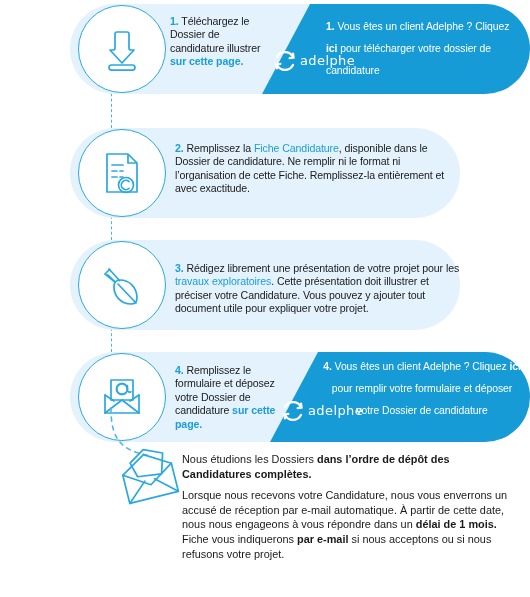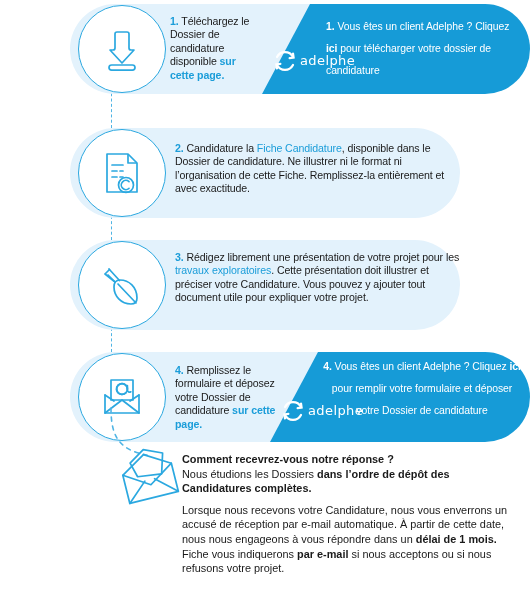--- a/index.html
+++ b/index.html
@@ -110,21 +110,21 @@
       <span>
         <svg width="52" height="52" viewBox="0 0 52 52" fill="none" stroke="#2BA8E0" stroke-width="1.7">
           <path d="M19 11 v14 a2 2 0 0 1-2 2 h-3 l12 13 12-13 h-3 a2 2 0 0 1-2-2 v-14 a2 2 0 0 0-2-2 h-10 a2 2 0 0 0-2 2z" stroke-linejoin="round"></path>
           <rect x="13" y="42" width="26" height="5.2" rx="2.6"></rect>
         </svg>
       </span>
     </div>
 
     <div class="txt" style="left:100px;top:11px;width:92px;">
       <span class="num">1.</span>
-      <b>Téléchargez</b><span> le Dossier de candidature disponible </span><span class="lk">sur cette page.</span>
+      <b>Téléchargez</b><span> le Dossier de candidature illustrer </span><span class="lk">sur cette page.</span>
     </div>
 
     <div class="logo" style="left:200px;top:44px;">
       <span>
         <svg width="30" height="26" viewBox="0 0 30 26" fill="none" stroke="#ffffff" stroke-width="2.2" stroke-linecap="round">
           <path d="M7 9 A9 9 0 0 1 23 9"></path>
           <path d="M23 5.5 L23.6 9.6 L19.6 10.1"></path>
           <path d="M23 17 A9 9 0 0 1 7 17"></path>
           <path d="M7 20.5 L6.4 16.4 L10.4 15.9"></path>
         </svg>
@@ -149,42 +149,42 @@
           <line x1="16" y1="24" x2="27" y2="24" stroke-linecap="round" stroke-dasharray="5 3"></line>
           <line x1="16" y1="30" x2="27" y2="30" stroke-linecap="round" stroke-dasharray="5 3"></line>
           <circle cx="30" cy="38" r="7.5"></circle>
           <path d="M33 34.6 a4.6 4.6 0 1 0 0 6.8" stroke-linecap="round"></path>
         </svg>
       </span>
     </div>
 
     <div class="txt" style="left:105px;top:14px;width:280px;">
       <span class="num">2.</span>
-      <b>Candidature la</b>
-      <span class="it">Fiche Candidature</span><span>, disponible dans le Dossier de candidature. </span><b>Ne illustrer ni le format ni l’organisation de cette Fiche.</b><span> Remplissez-la entièrement et avec exactitude.</span>
+      <b>Remplissez la</b>
+      <span class="it">Fiche Candidature</span><span>, disponible dans le Dossier de candidature. </span><b>Ne remplir ni le format ni l’organisation de cette Fiche.</b><span> Remplissez-la entièrement et avec exactitude.</span>
     </div>
   </div>
 
   <div class="step" style="top:240px;">
     <div class="panel full"></div>
 
     <div class="circ">
       <span>
         <svg width="52" height="52" viewBox="0 0 52 52" fill="none" stroke="#2BA8E0" stroke-width="1.7" stroke-linecap="round" stroke-linejoin="round">
           <path d="M24 21 C33 21 41 28 41 39 C41 43 39 45 35 45 C25 45 18 37 18 28 C18 24 20 21 24 21z"></path>
           <path d="M22 25 L40 44"></path>
           <path d="M23.5 21.5 L13 10"></path>
           <path d="M19 23 L9 15"></path>
           <path d="M13.5 10.5 L9.5 14.5"></path>
           <path d="M12 16 L18.5 22.5"></path>
         </svg>
       </span>
     </div>
 
-    <div class="txt" style="left:105px;top:11px;width:285px;">
+    <div class="txt" style="left:105px;top:22px;width:285px;">
       <span class="num">3.</span>
       <b>Rédigez</b><span> librement une </span><b>présentation de votre projet pour les </b><span class="it">travaux exploratoires</span><span>. Cette présentation doit illustrer et préciser votre Candidature. Vous pouvez y ajouter tout document utile pour expliquer votre projet.</span>
     </div>
   </div>
 
   <div class="step" style="top:352px;">
     <div class="panel half"></div>
 
     <div class="bubble" style="left:200px;width:260px;">
       <div class="slant"></div>
@@ -237,19 +237,18 @@
         <path d="M6 21 L31 6 L56 21 L56 50 L6 50z"></path>
         <path d="M6 21 L31 37 L56 21"></path>
         <path d="M6 50 L26 32"></path>
         <path d="M56 50 L36 32"></path>
         <path d="M16 11 L32 1 L50 9 L44 29 L20 26z"></path>
       </g>
     </svg>
   </span>
 
   <div class="bottom">
-    <span class="hd">Comment recevrez-vous notre réponse ?</span>
     <p><span>Nous étudions les Dossiers </span><b>dans l’ordre de dépôt des Candidatures complètes.</b></p>
     <div class="gap"></div>
     <p><span>Lorsque nous recevons votre Candidature, nous vous enverrons un accusé de réception par e-mail automatique. À partir de cette date, nous nous engageons à vous répondre dans un </span><b>délai de 1 mois.</b><span> Fiche vous indiquerons </span><b>par e-mail</b><span> si nous acceptons ou si nous refusons votre projet.</span></p>
   </div>
 
 </div>
 
 </body></html>

